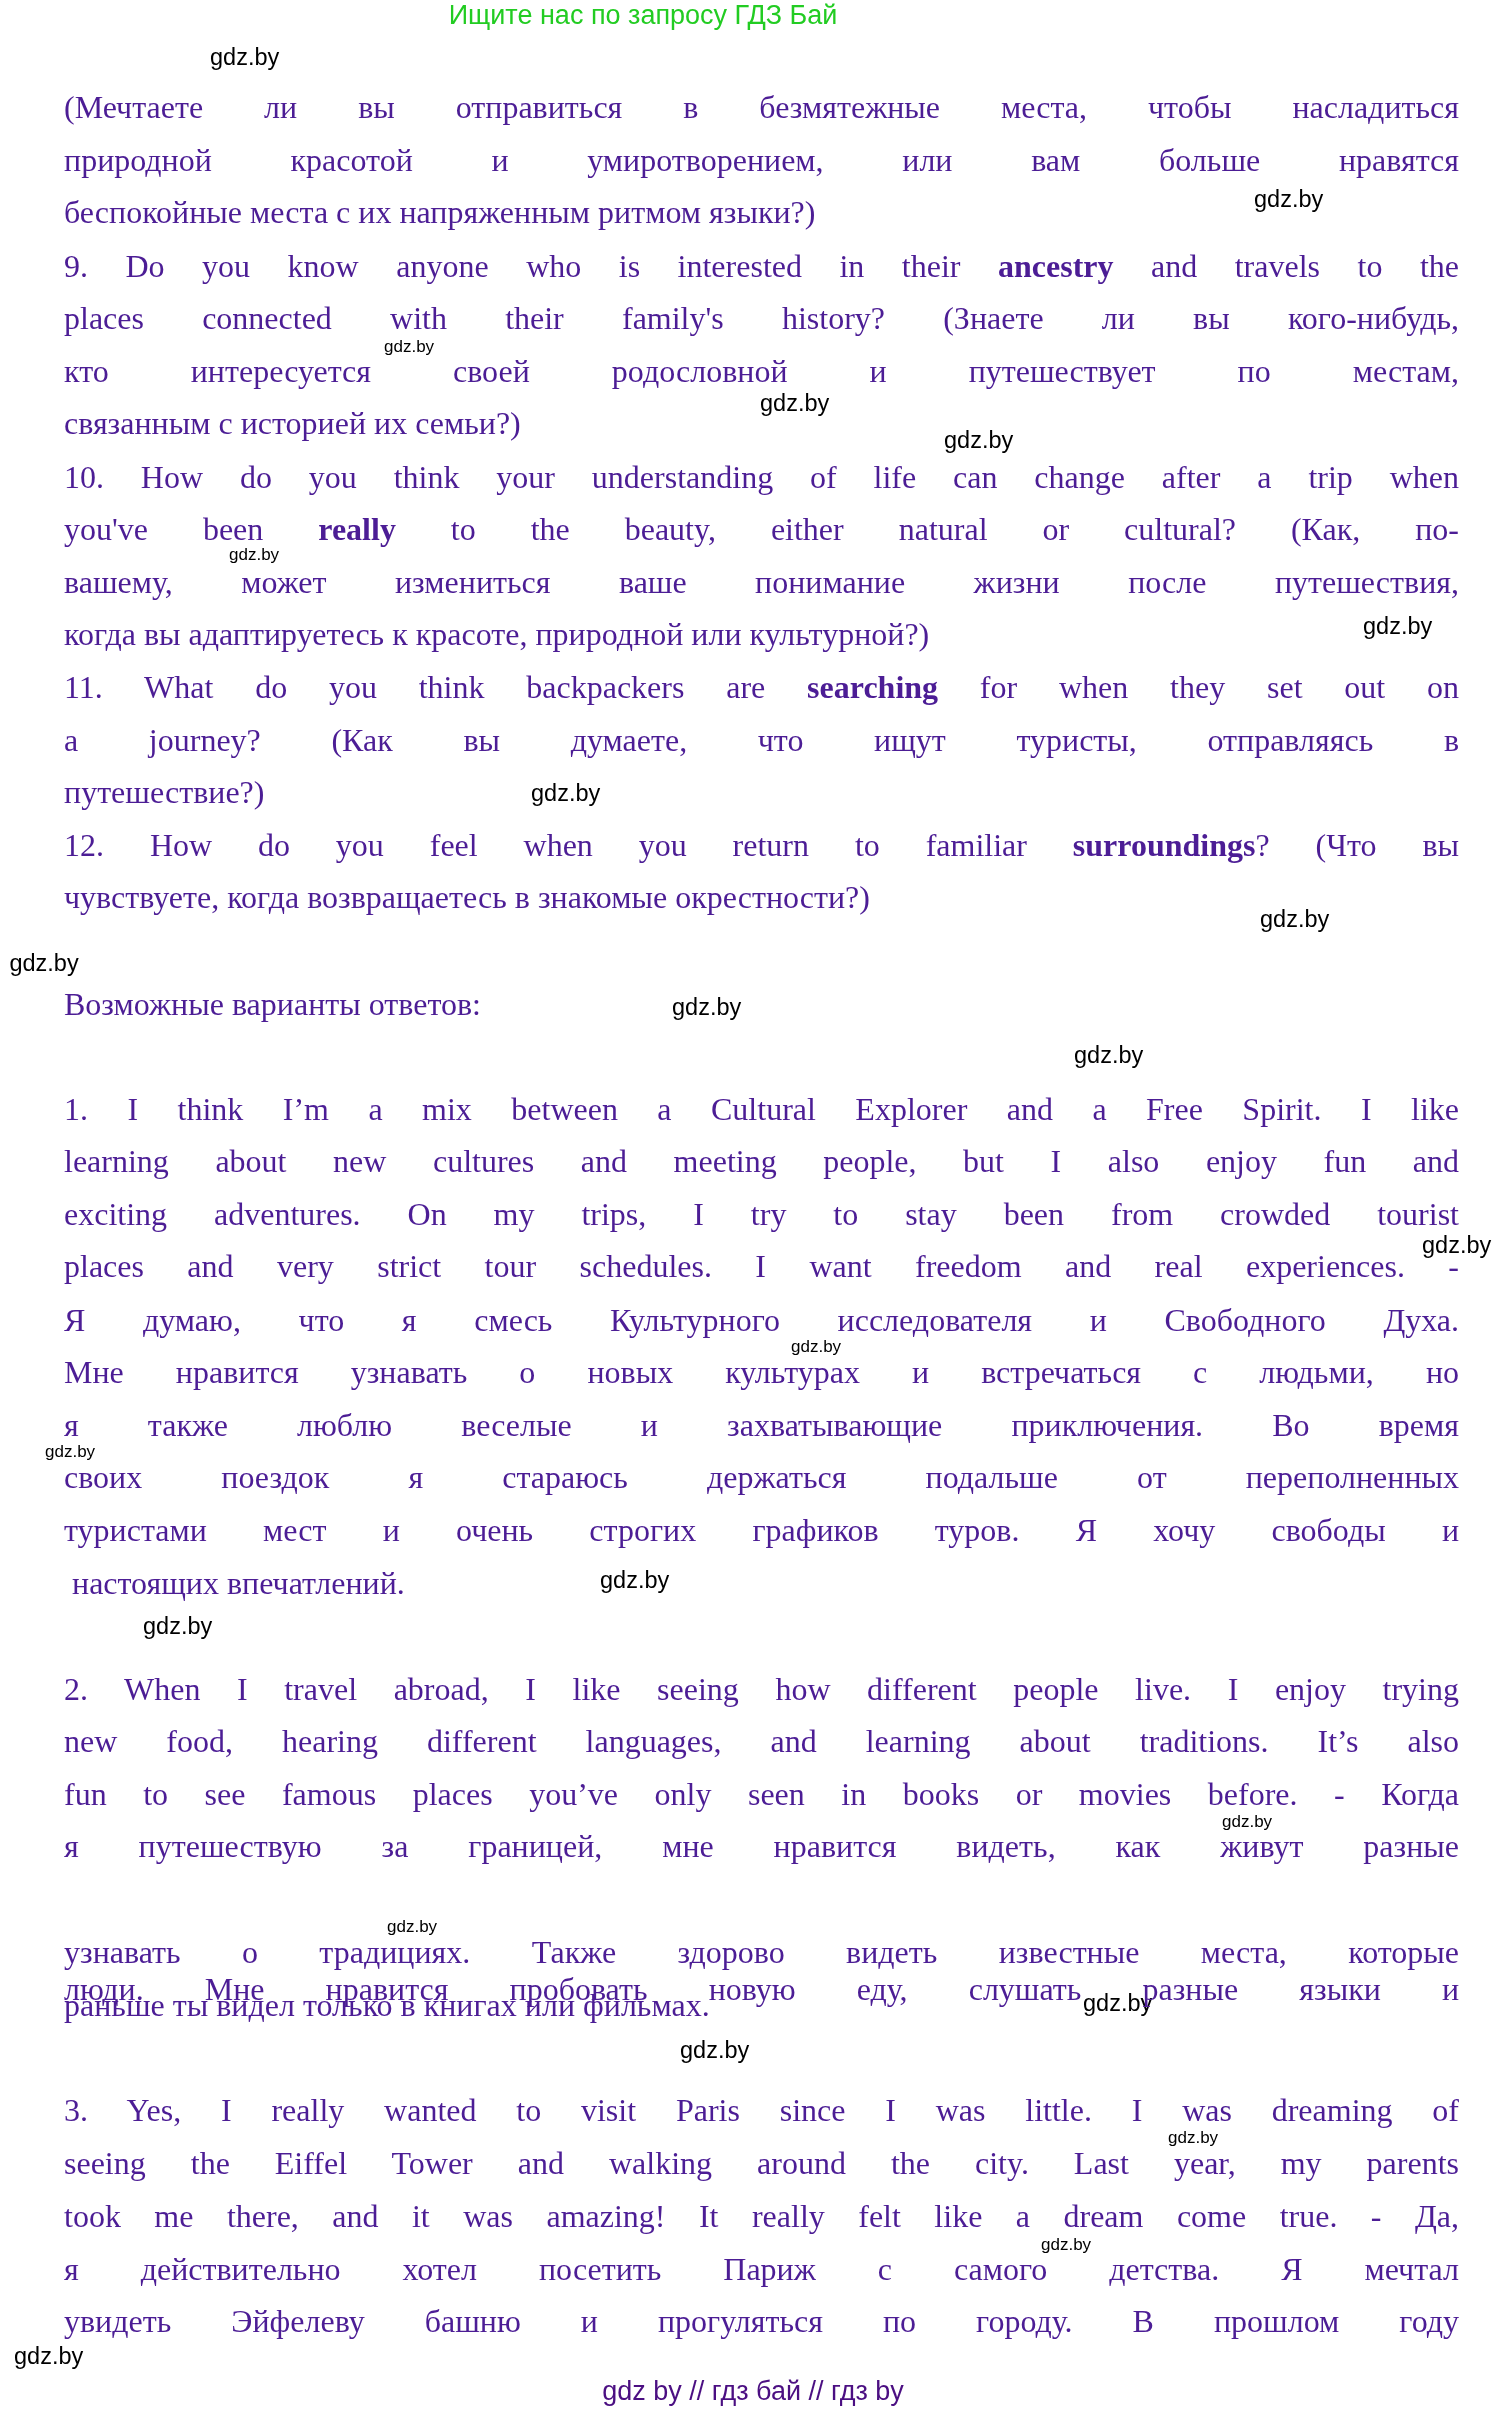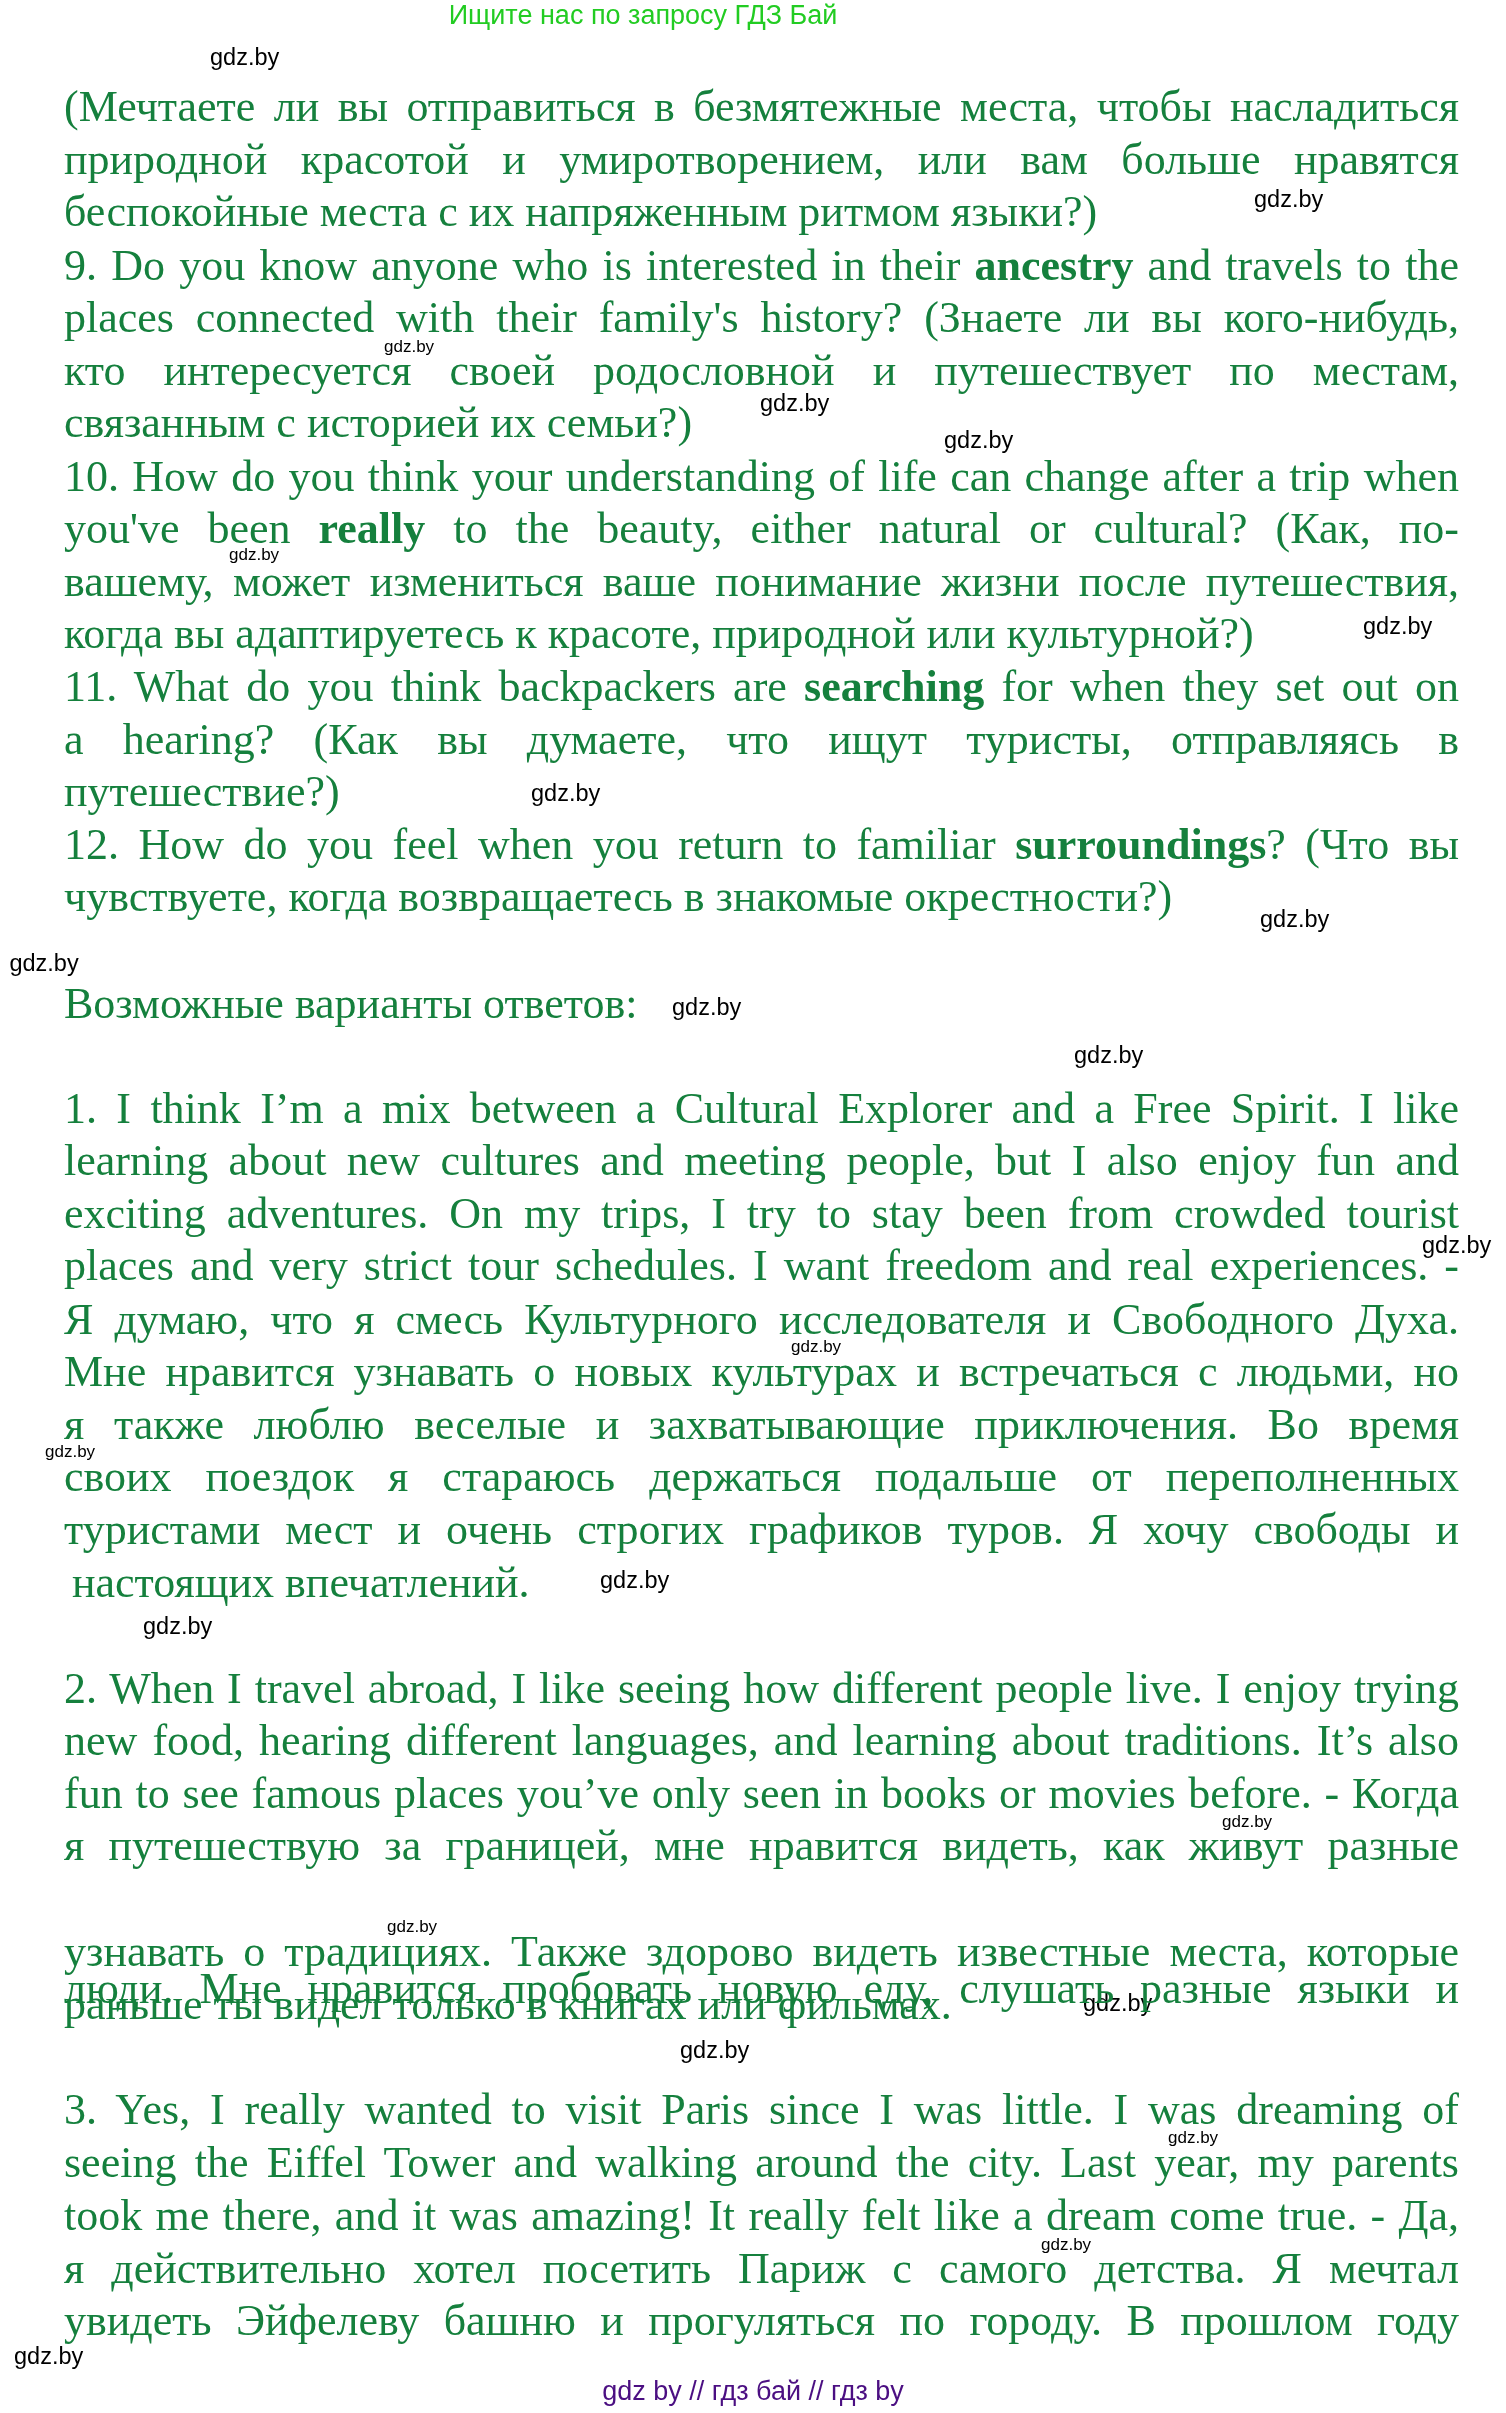--- a/index.html
+++ b/index.html
@@ -1,19 +1,19 @@
 <!DOCTYPE html>
 <html style="font-size:12.5px"><head>
 <meta charset="utf-8">
 <style>
   html, body { margin:0; padding:0; background:#ffffff; }
   body { width:1506px; height:2413px; position:relative; overflow:hidden; }
   .top-banner { position:absolute; top:0; left:0; width:1286px; text-align:center; font-family:"Liberation Sans", sans-serif; font-size:27px; line-height:31px; }
   .footer { position:absolute; top:2374px; left:0; width:1506px; text-align:center; font-family:"Liberation Sans", sans-serif; font-size:27px; line-height:34px; }
-  .line { position:absolute; left:64px; width:1395px; font-family:"Liberation Serif", serif; font-size:44px; line-height:52px; color:#15803d; white-space:nowrap; }
+  .line { position:absolute; left:64px; width:1395px; font-family:"Liberation Serif", serif; font-size:32px; line-height:52px; color:#4c1d95; white-space:nowrap; }
   .line.j { text-align:justify; text-align-last:justify; }
   .line b { font-weight:bold; }
   .wm { position:absolute; font-family:"Liberation Sans", sans-serif; color:#000; white-space:nowrap; }
   .wm.s { font-size:17px; }
   .wm.m { font-size:23.5px; }
 </style>
 </head>
 <body>
 
 <div class="top-banner" style="color:#22cc22;">Ищите нас по запросу ГДЗ Бай</div>
@@ -48,21 +48,21 @@
 <div class="line" style="top:186px;">беспокойные места с их напряженным ритмом языки?)</div>
 <div class="line j" style="top:240px;"><span>9. Do you know anyone who is interested in their </span><b>ancestry</b><span> and travels to the</span></div>
 <div class="line j" style="top:292px;">places connected with their family's history? (Знаете ли вы кого-нибудь,</div>
 <div class="line j" style="top:345px;">кто интересуется своей родословной и путешествует по местам,</div>
 <div class="line" style="top:397px;">связанным с историей их семьи?)</div>
 <div class="line j" style="top:451px;">10. How do you think your understanding of life can change after a trip when</div>
 <div class="line j" style="top:503px;"><span>you've been </span><b>really</b><span> to the beauty, either natural or cultural? (Как, по-</span></div>
 <div class="line j" style="top:556px;">вашему, может измениться ваше понимание жизни после путешествия,</div>
 <div class="line" style="top:608px;">когда вы адаптируетесь к красоте, природной или культурной?)</div>
 <div class="line j" style="top:661px;"><span>11. What do you think backpackers are </span><b>searching</b><span> for when they set out on</span></div>
-<div class="line j" style="top:714px;">a hearing? (Как вы думаете, что ищут туристы, отправляясь в</div>
+<div class="line j" style="top:714px;">a journey? (Как вы думаете, что ищут туристы, отправляясь в</div>
 <div class="line" style="top:766px;">путешествие?)</div>
 <div class="line j" style="top:819px;"><span>12. How do you feel when you return to familiar </span><b>surroundings</b><span>? (Что вы</span></div>
 <div class="line" style="top:871px;">чувствуете, когда возвращаетесь в знакомые окрестности?)</div>
 <div class="line" style="top:978px;">Возможные варианты ответов:</div>
 <div class="line j" style="top:1083px;">1. I think I’m a mix between a Cultural Explorer and a Free Spirit. I like</div>
 <div class="line j" style="top:1135px;">learning about new cultures and meeting people, but I also enjoy fun and</div>
 <div class="line j" style="top:1188px;">exciting adventures. On my trips, I try to stay been from crowded tourist</div>
 <div class="line j" style="top:1240px;">places and very strict tour schedules. I want freedom and real experiences. -</div>
 <div class="line j" style="top:1294px;">Я думаю, что я смесь Культурного исследователя и Свободного Духа.</div>
 <div class="line j" style="top:1346px;">Мне нравится узнавать о новых культурах и встречаться с людьми, но</div>

